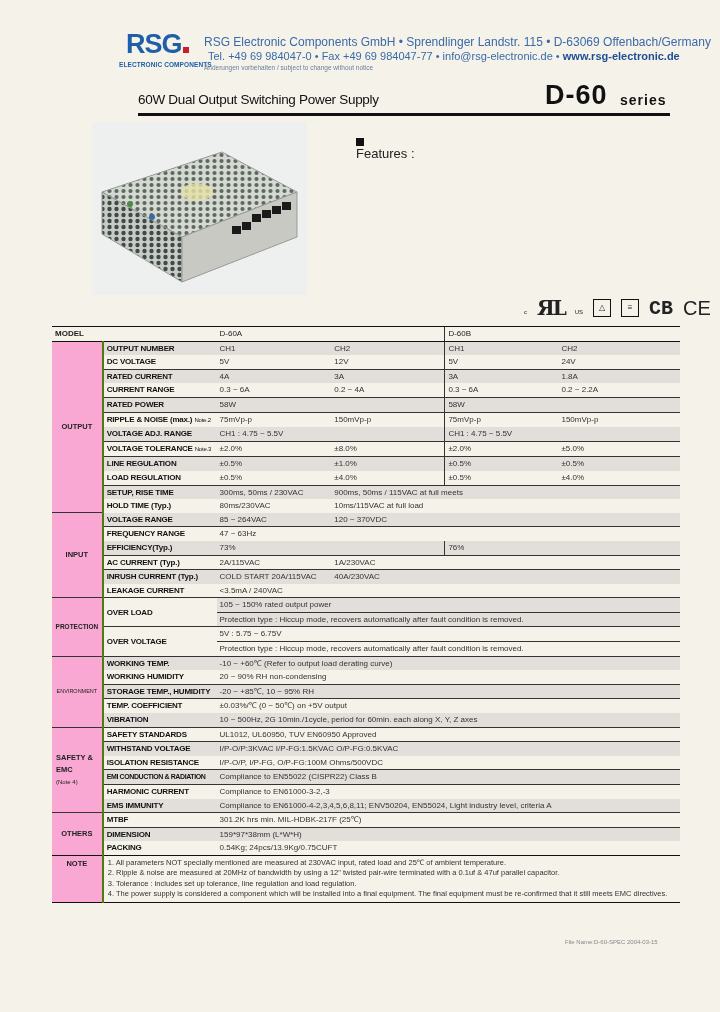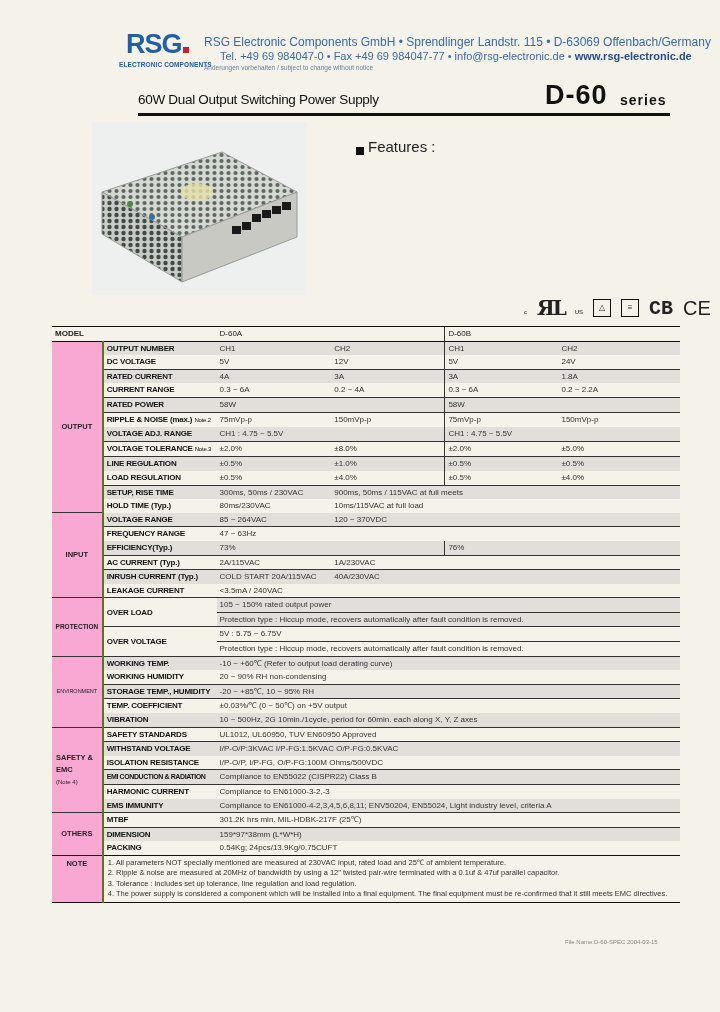--- a/index.html
+++ b/index.html
@@ -7,36 +7,36 @@
     width:720px; height:1012px; background:#f5f2ea; position:relative; overflow:hidden;
     font-family:"Liberation Sans", sans-serif; color:#222;
   }
   .abs { position:absolute; }
   
   #logo { left:126px; top:31px; width:64px; }
   #logo-text { font-family:"Liberation Sans", sans-serif; font-weight:bold; font-size:27px; color:#1f5fa8; letter-spacing:-1px; line-height:27px; }
   #logo-dot { display:inline-block; width:6px; height:6px; background:#c8202a; margin-left:1px; }
   #logo-sub { left:119px; top:61px; font-size:6.5px; font-weight:bold; color:#1f5fa8; letter-spacing:0.1px; white-space:nowrap; }
   #company-line1 { left:204px; top:35px; font-size:12px; color:#3a6aa8; white-space:nowrap; }
-  #company-line2 { left:220px; top:50px; font-size:11px; color:#3a6aa8; white-space:nowrap; }
+  #company-line2 { left:208px; top:50px; font-size:11px; color:#3a6aa8; white-space:nowrap; }
   #company-line2 b { color:#1f4f90; }
   #company-line3 { left:204px; top:64px; font-size:6.5px; color:#6a80a0; white-space:nowrap; }
 
   #product-title { left:138px; top:92px; font-size:13.5px; color:#111; white-space:nowrap; letter-spacing:-0.3px; }
   #series-name { left:545px; top:80px; font-size:27px; font-weight:bold; color:#111; white-space:nowrap; letter-spacing:1px; }
   #series-suffix { left:620px; top:92px; font-size:14px; font-weight:bold; color:#111; letter-spacing:1px; }
   #title-rule { left:138px; top:113px; width:532px; height:3px; background:#111; }
 
   
   #photo { left:92px; top:122px; width:215px; height:173px; background:#eef0f0; }
   #photo svg { display:block; }
 
   
   #features { left:356px; top:138px; width:300px; font-size:10px; color:#222; }
-  #features .head { font-size:15px; margin-bottom:2px; display:flex; align-items:flex-end; }
+  #features .head { font-size:13px; margin-bottom:2px; display:flex; align-items:flex-start;flex-direction:column; }
   #features .sq { width:8px; height:8px; background:#111; margin-right:4px; display:inline-block; }
   #features ul { list-style:none; margin:0; padding:0; }
   #features li { height:14.4px; line-height:14.4px; white-space:nowrap; }
   #features li::before { content:"•"; display:inline-block; width:10px; font-size:8px; }
 
   
   #certs { left:524px; top:296px; display:flex; align-items:center; gap:10px; }
   .cert-ul { font-weight:bold; font-size:20px; font-family:"DejaVu Serif", serif; letter-spacing:-2px; }
   .cert-us { font-size:6px; margin-top:8px; }
   .cert-box { width:16px; height:16px; border:1px solid #111; font-size:8px; line-height:16px; text-align:center; }

